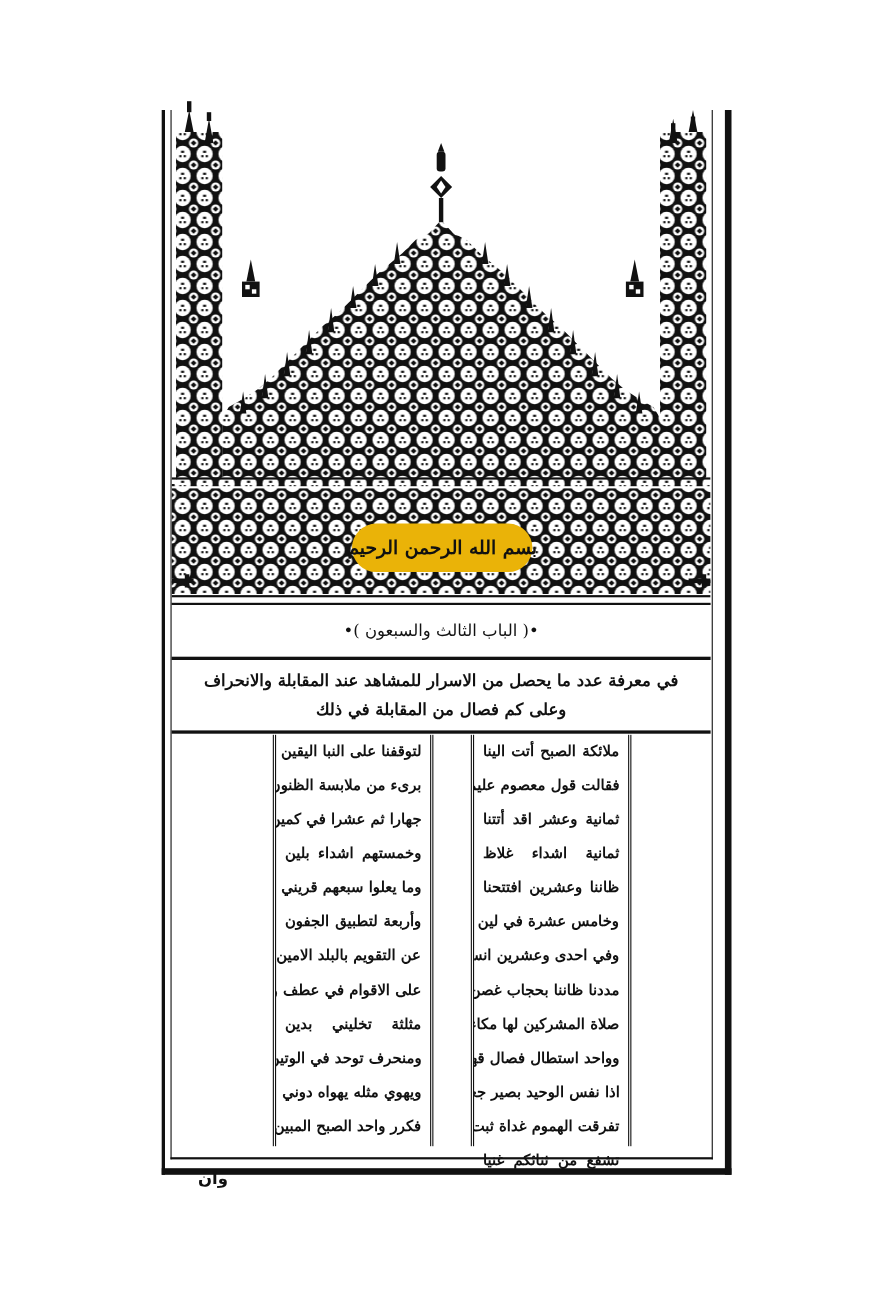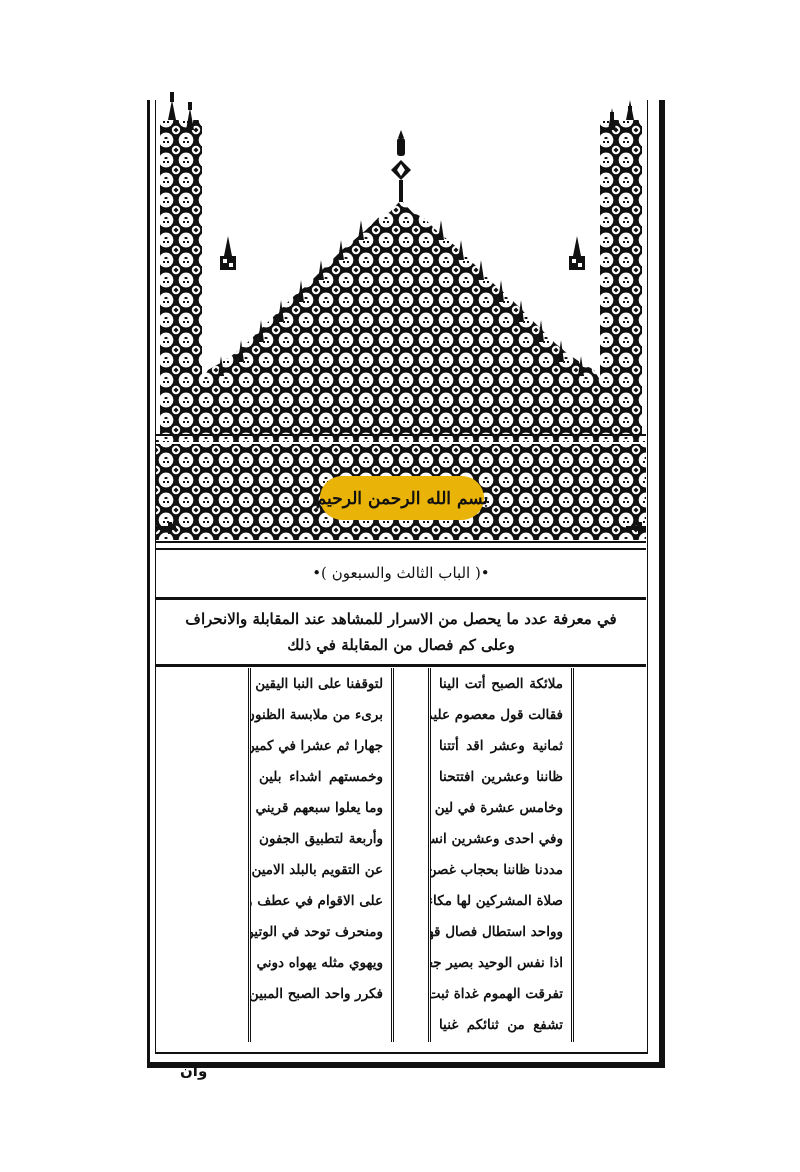--- a/index.html
+++ b/index.html
@@ -138,38 +138,40 @@
   <div>في معرفة عدد ما يحصل من الاسرار للمشاهد عند المقابلة والانحراف</div>
   <div>وعلى كم فصال من المقابلة في ذلك</div>
 </div>
 
 <div class="rule" style="top:664px;height:3px;"></div>
 
 <div class="col col-right">
   <div class="verse">ملائكة الصبح أتت الينا</div>
   <div class="verse">فقالت قول معصوم عليم</div>
   <div class="verse">ثمانية وعشر اقد أتتنا</div>
+  <div class="verse">ثمانية اشداء غلاظ</div>
   <div class="verse">ظاننا وعشرين افتتحنا</div>
   <div class="verse">وخامس عشرة في لين عيش</div>
   <div class="verse">وفي احدى وعشرين انسفلنا</div>
   <div class="verse">مددنا ظاننا بحجاب غصن</div>
   <div class="verse">صلاة المشركين لها مكاء</div>
   <div class="verse">وواحد استطال فصال قهرا</div>
   <div class="verse">اذا نفس الوحيد بصير جعا</div>
   <div class="verse">تفرقت الهموم غداة ثبت</div>
   <div class="verse">تشفع من ثنائكم غنيا</div>
 </div>
 
 <div class="col col-left">
   <div class="verse">لتوقفنا على النبا اليقين</div>
   <div class="verse">برىء من ملابسة الظنون</div>
   <div class="verse">جهارا ثم عشرا في كمين</div>
   <div class="verse">وخمستهم اشداء بلين</div>
   <div class="verse">وما يعلوا سبعهم قريني</div>
   <div class="verse">وأربعة لتطبيق الجفون</div>
   <div class="verse">عن التقويم بالبلد الامين</div>
   <div class="verse">على الاقوام في عطف ولين</div>
+  <div class="verse">مثلثة تخليني بدين</div>
   <div class="verse">ومنحرف توحد في الوتين</div>
   <div class="verse">ويهوي مثله يهواه دوني</div>
   <div class="verse">فكرر واحد الصبح المبين</div>
 </div>
 
 <div class="catchword">وان</div>
 
 </body></html>

